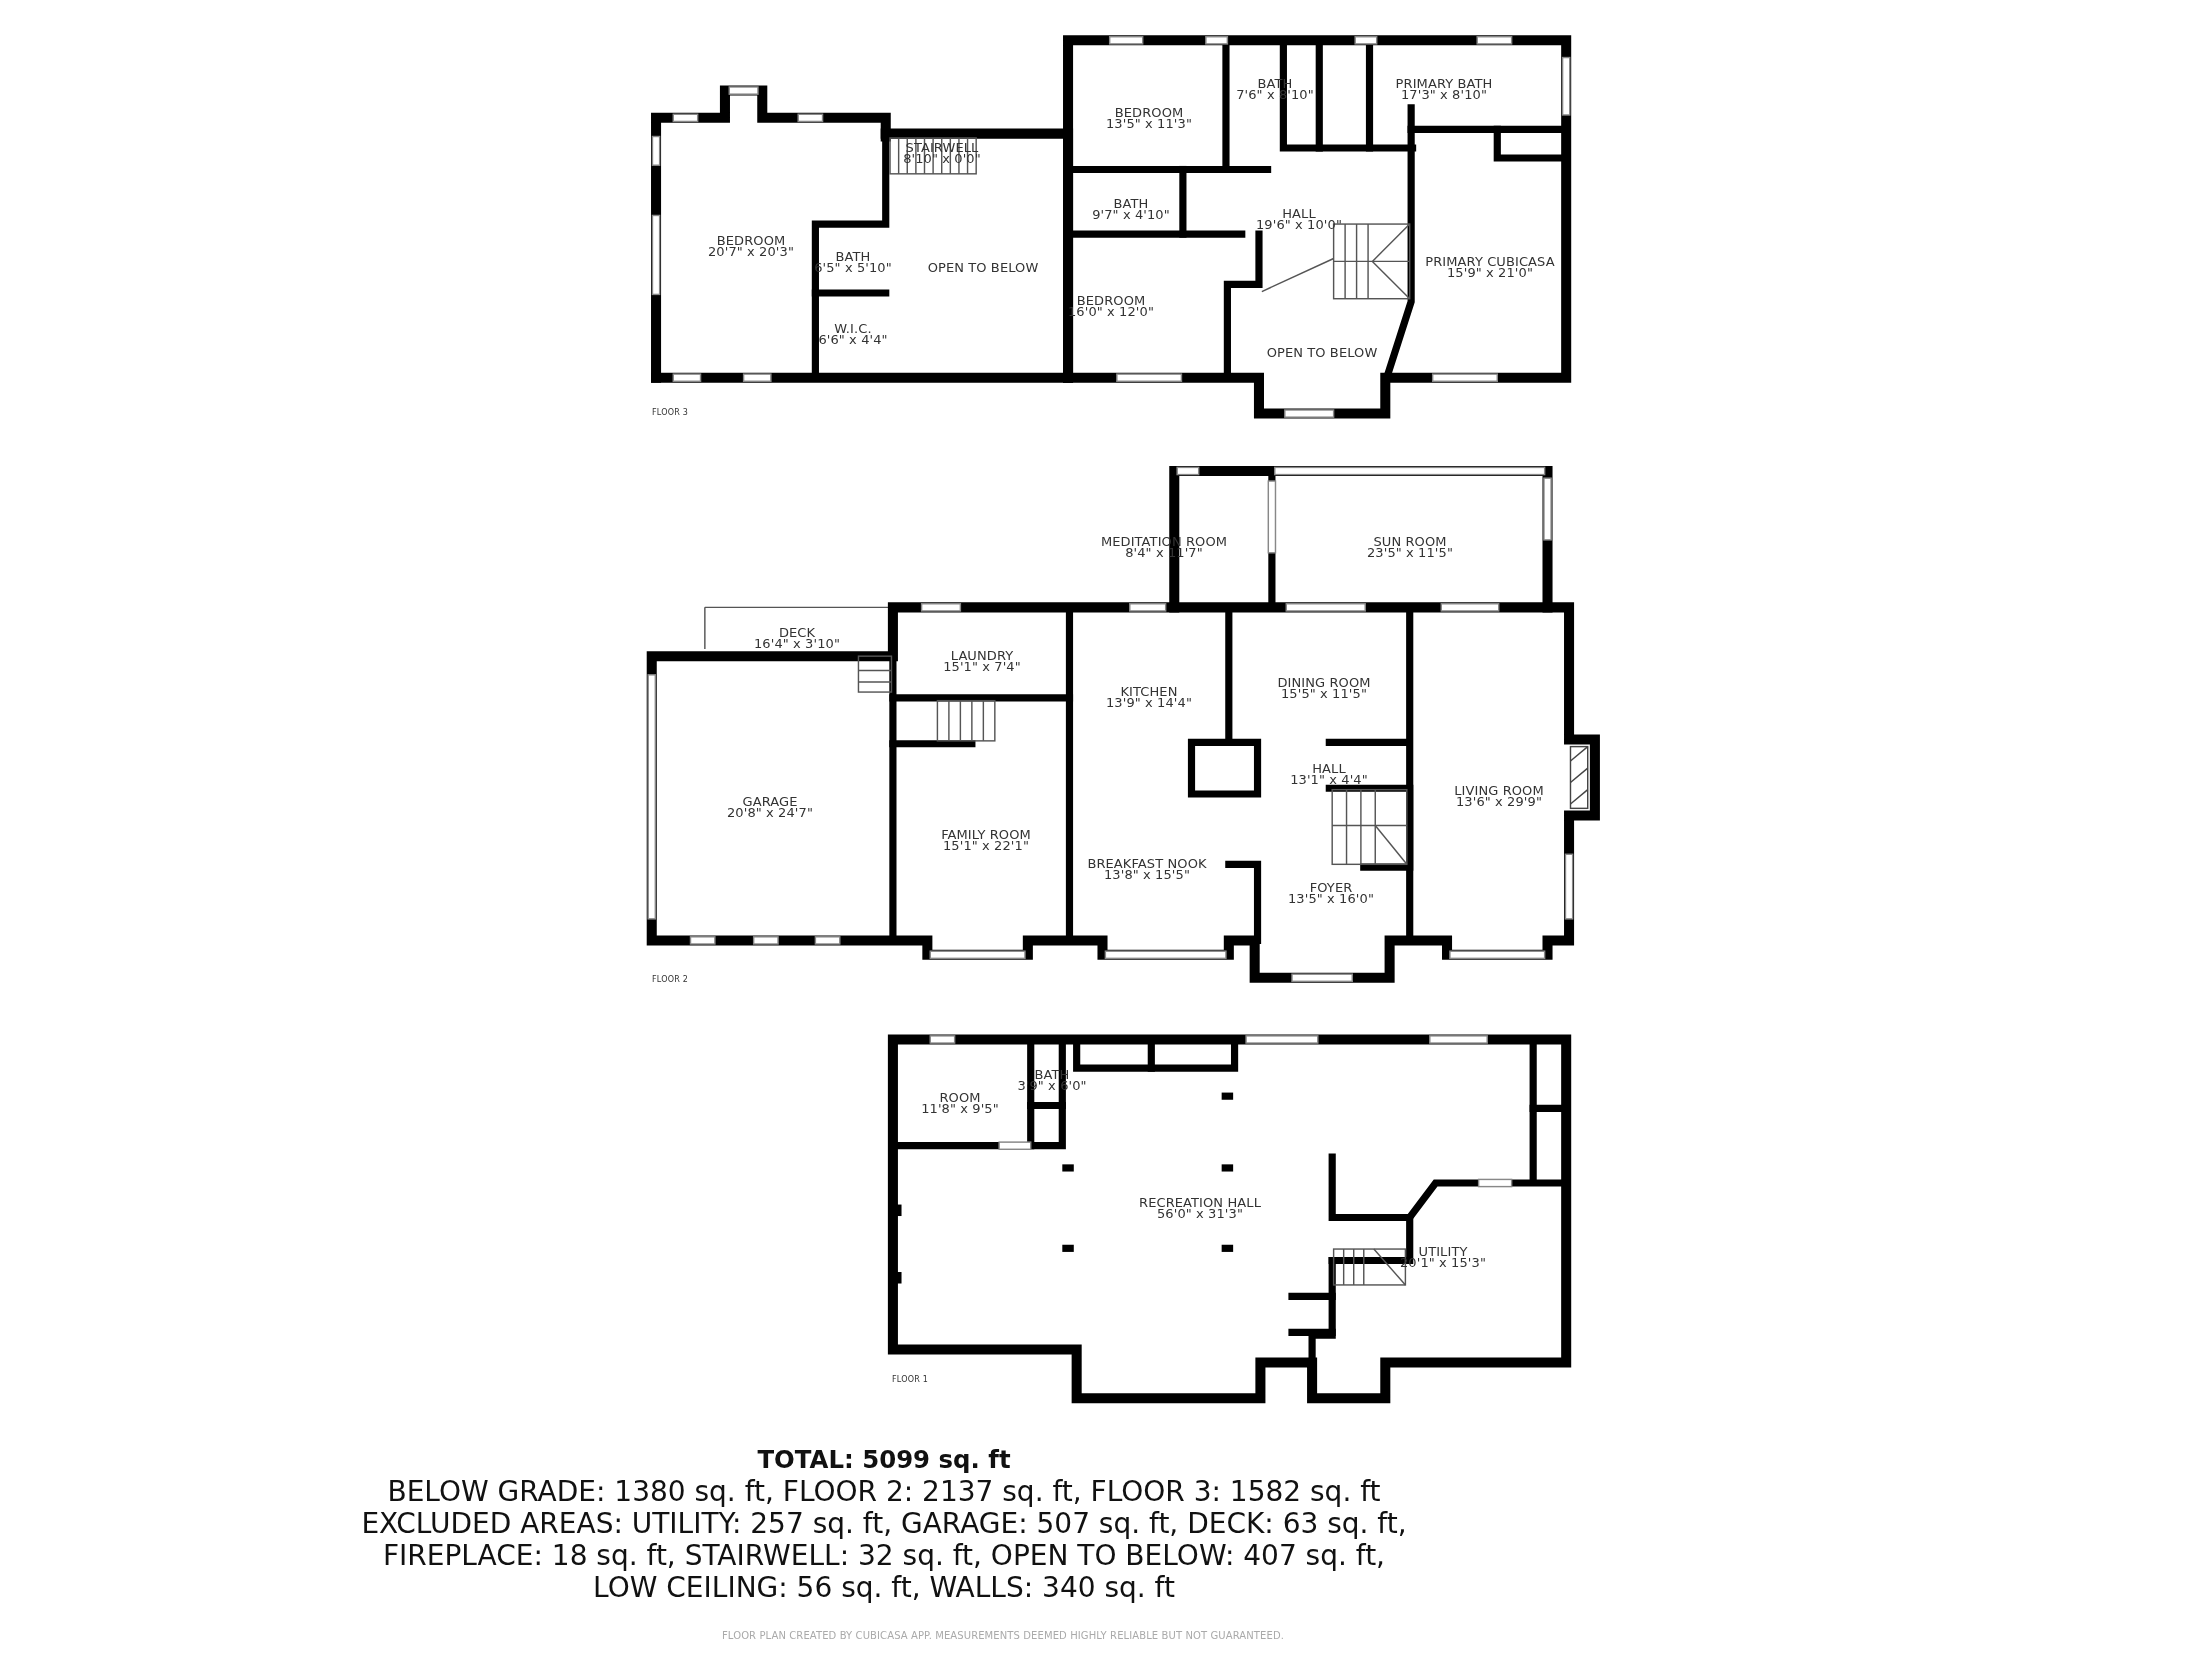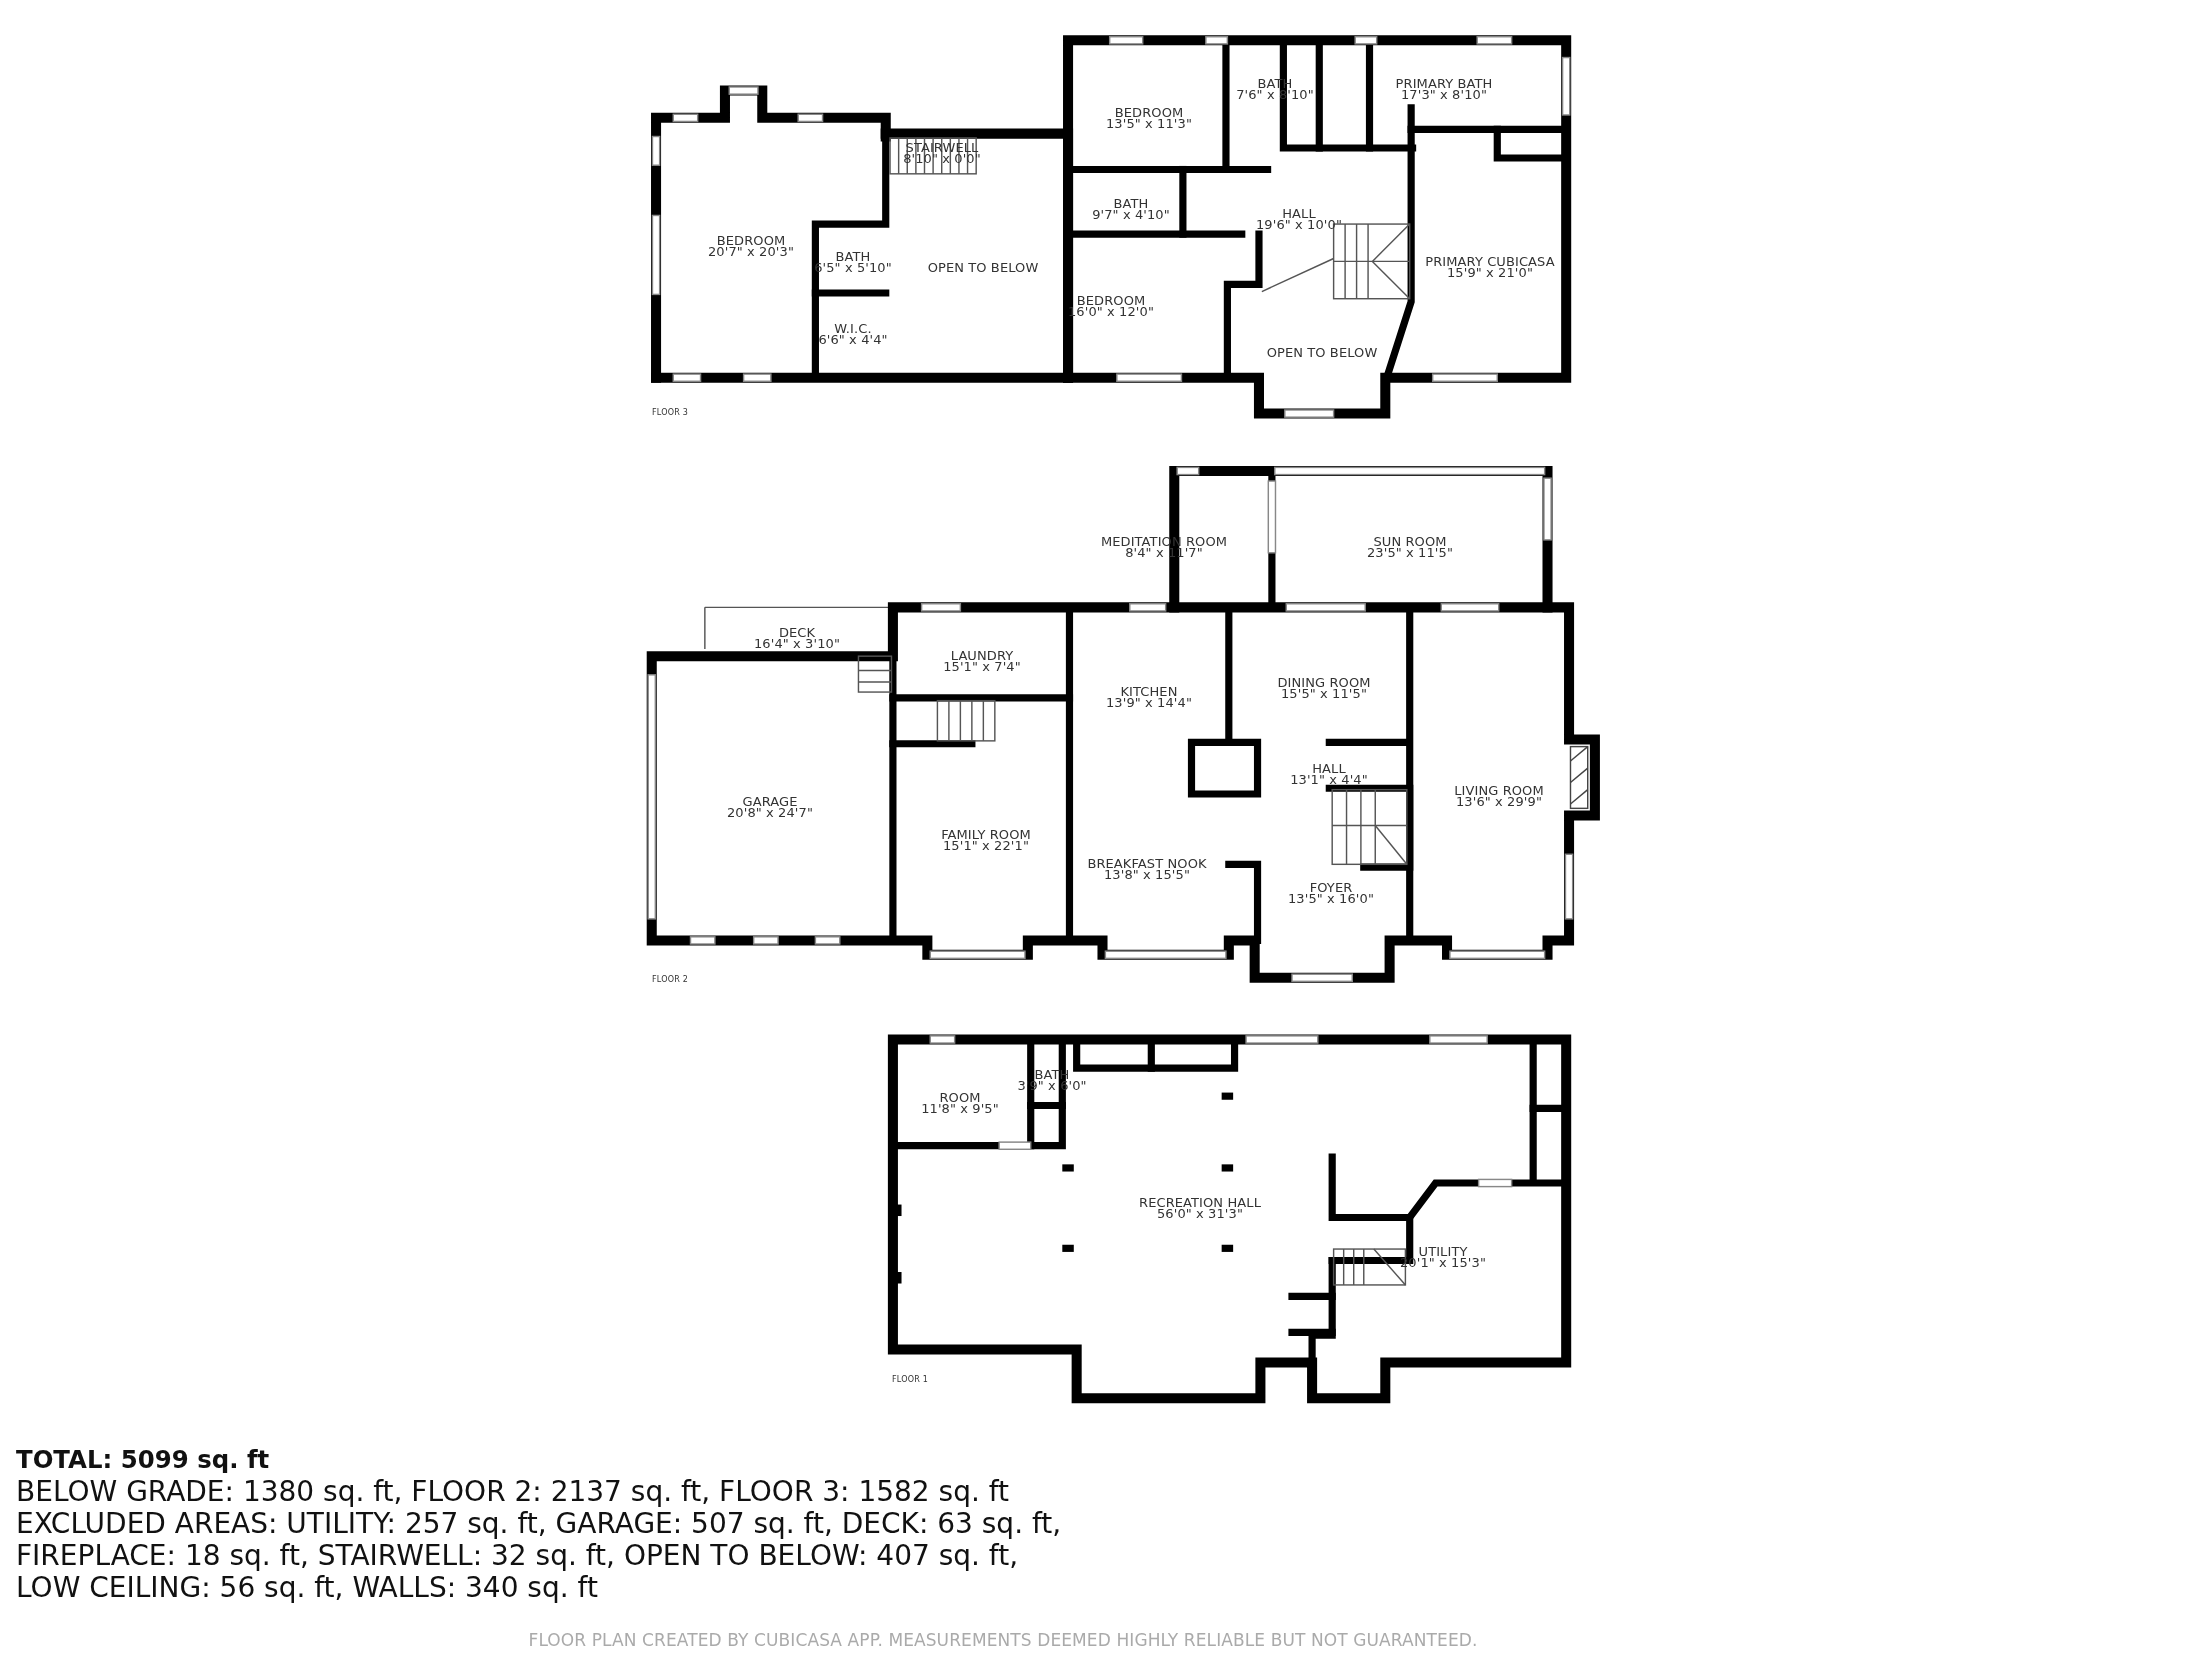--- a/index.html
+++ b/index.html
@@ -6,24 +6,24 @@
   body { width:2205px; height:1654px; position:relative; overflow:hidden; font-family:"DejaVu Sans", sans-serif; color:#222; }
   #plan { position:absolute; left:0; top:0; width:2205px; height:1654px; }
   .wall { fill:none; stroke:#000; stroke-width:14; stroke-linejoin:miter; stroke-linecap:square; }
   .iwall { fill:none; stroke:#000; stroke-width:10; stroke-linecap:square; }
   .win { fill:#fff; stroke:#888; stroke-width:2; }
   .stair { fill:none; stroke:#555; stroke-width:2; }
   .col { fill:#000; }
   .lbl { position:absolute; transform:translate(-50%,-50%); text-align:center; font-size:13px; line-height:10.8px; color:#333; white-space:nowrap; letter-spacing:0.1px; }
   .lbl .nm, .lbl .dm { display:block; }
   .floor-lbl { position:absolute; font-size:8px; color:#333; letter-spacing:0.2px;text-align:center; }
-  .summary { position:absolute; left:16px; width:1768px; top:1444px; text-align:left; }
+  .summary { position:absolute; left:0; width:1768px; top:1444px; text-align:center; }
   .summary .total { font-family:"DejaVu Sans", sans-serif; font-weight:bold; font-size:24.4px; color:#111; line-height:32px; }
   .summary .line { font-family:"DejaVu Sans", sans-serif; font-size:28px; color:#111; line-height:32px; }
-  .disclaimer { position:absolute; left:0; width:2006px; top:1630px; text-align:center; font-size:17px; color:#aaa; letter-spacing:0.1px; }
+  .disclaimer { position:absolute; left:0; width:2006px; top:1630px; text-align:center; font-size:10px; color:#aaa; letter-spacing:0.1px; }
 </style>
 </head>
 <body>
 
 <svg id="plan" viewBox="0 0 3072 2304" xmlns="http://www.w3.org/2000/svg">
 
   <g>
 
     <path class="wall" d="M914 526 L914 164 L1010 164 L1010 126 L1062 126 L1062 164 L1234 164 L1234 190"></path>
     <path class="wall" d="M914 526 L1488 526"></path>

